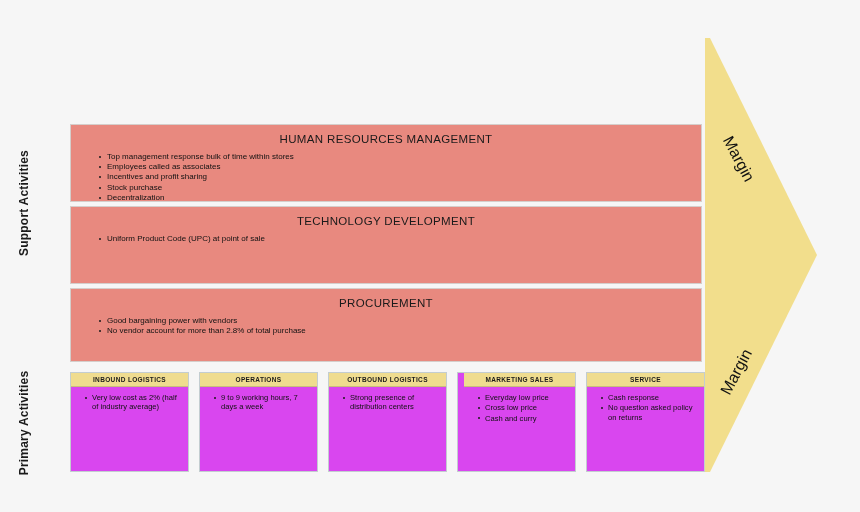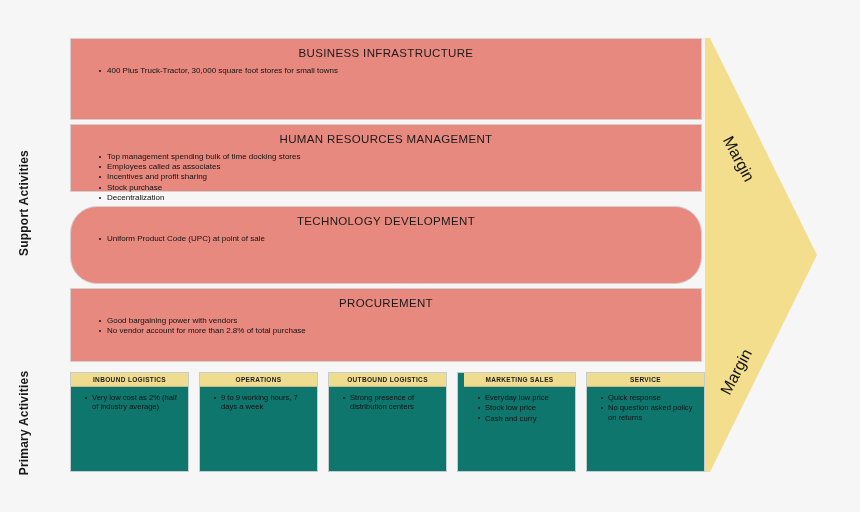--- a/index.html
+++ b/index.html
@@ -76,32 +76,32 @@
     position: absolute;
     left: 0;
     top: 4px;
     width: 2px;
     height: 2px;
     border-radius: 50%;
     background: #1a1a1a;
   }
 
   #band-0 { top: 38px;  height: 82px; }
-  #band-1 { top: 124px; height: 68px; }
-  #band-2 { top: 206px; height: 78px; border-radius: 27px; }
+  #band-1 { top: 124px; height: 78px; }
+  #band-2 { top: 206px; height: 78px; }
   #band-3 { top: 288px; height: 74px; }
 
   
   .card {
     position: absolute;
     top: 372px;
     height: 100px;
     width: 119px;
     box-sizing: border-box;
-    background: #0f766e;
+    background: #d946ef;
     border: 1px solid #c3cdd0;
   }
   .card-head {
     height: 13px;
     background: #efdc8f;
     border-bottom: 1px solid #c8bd7e;
     text-align: center;
     font-size: 6.5px;
     font-weight: bold;
     letter-spacing: .35px;
@@ -168,31 +168,25 @@
   }
 </style>
 </head>
 <body>
 
 <div id="canvas">
 
   <div class="side-label" id="support-label">Support Activities</div>
   <div class="side-label" id="primary-label">Primary Activities</div>
 
-  <div class="band" id="band-0">
-    <div class="band-title">BUSINESS INFRASTRUCTURE</div>
-    <ul class="band-list">
-      <li>400 Plus Truck-Tractor, 30,000 square foot stores for small towns</li>
-    </ul>
-  </div>
 
   <div class="band" id="band-1">
     <div class="band-title">HUMAN RESOURCES MANAGEMENT</div>
     <ul class="band-list">
-      <li>Top management spending bulk of time docking stores</li>
+      <li>Top management response bulk of time within stores</li>
       <li>Employees called as associates</li>
       <li>Incentives and profit sharing</li>
       <li>Stock purchase</li>
       <li>Decentralization</li>
     </ul>
   </div>
 
   <div class="band" id="band-2">
     <div class="band-title">TECHNOLOGY DEVELOPMENT</div>
     <ul class="band-list">
@@ -226,29 +220,29 @@
     <div class="card-head">OUTBOUND LOGISTICS</div>
     <ul class="card-list">
       <li>Strong presence of distribution centers</li>
     </ul>
   </div>
 
   <div class="card" id="card-3">
     <div class="card-head">MARKETING SALES</div>
     <ul class="card-list">
       <li>Everyday low price</li>
-      <li>Stock low price</li>
+      <li>Cross low price</li>
       <li>Cash and curry</li>
     </ul>
   </div>
 
   <div class="card" id="card-4">
     <div class="card-head">SERVICE</div>
     <ul class="card-list">
-      <li>Quick response</li>
+      <li>Cash response</li>
       <li>No question asked policy on returns</li>
     </ul>
   </div>
 
   <div id="margin-arrow">
     <svg width="112" height="434" viewBox="0 0 112 434" xmlns="http://www.w3.org/2000/svg">
       <polygon points="0,0 5,0 112,217 5,434 0,434" fill="#F2DE8C"></polygon>
     </svg>
   </div>
   <div class="margin-text" id="margin-text-top">Margin</div>

